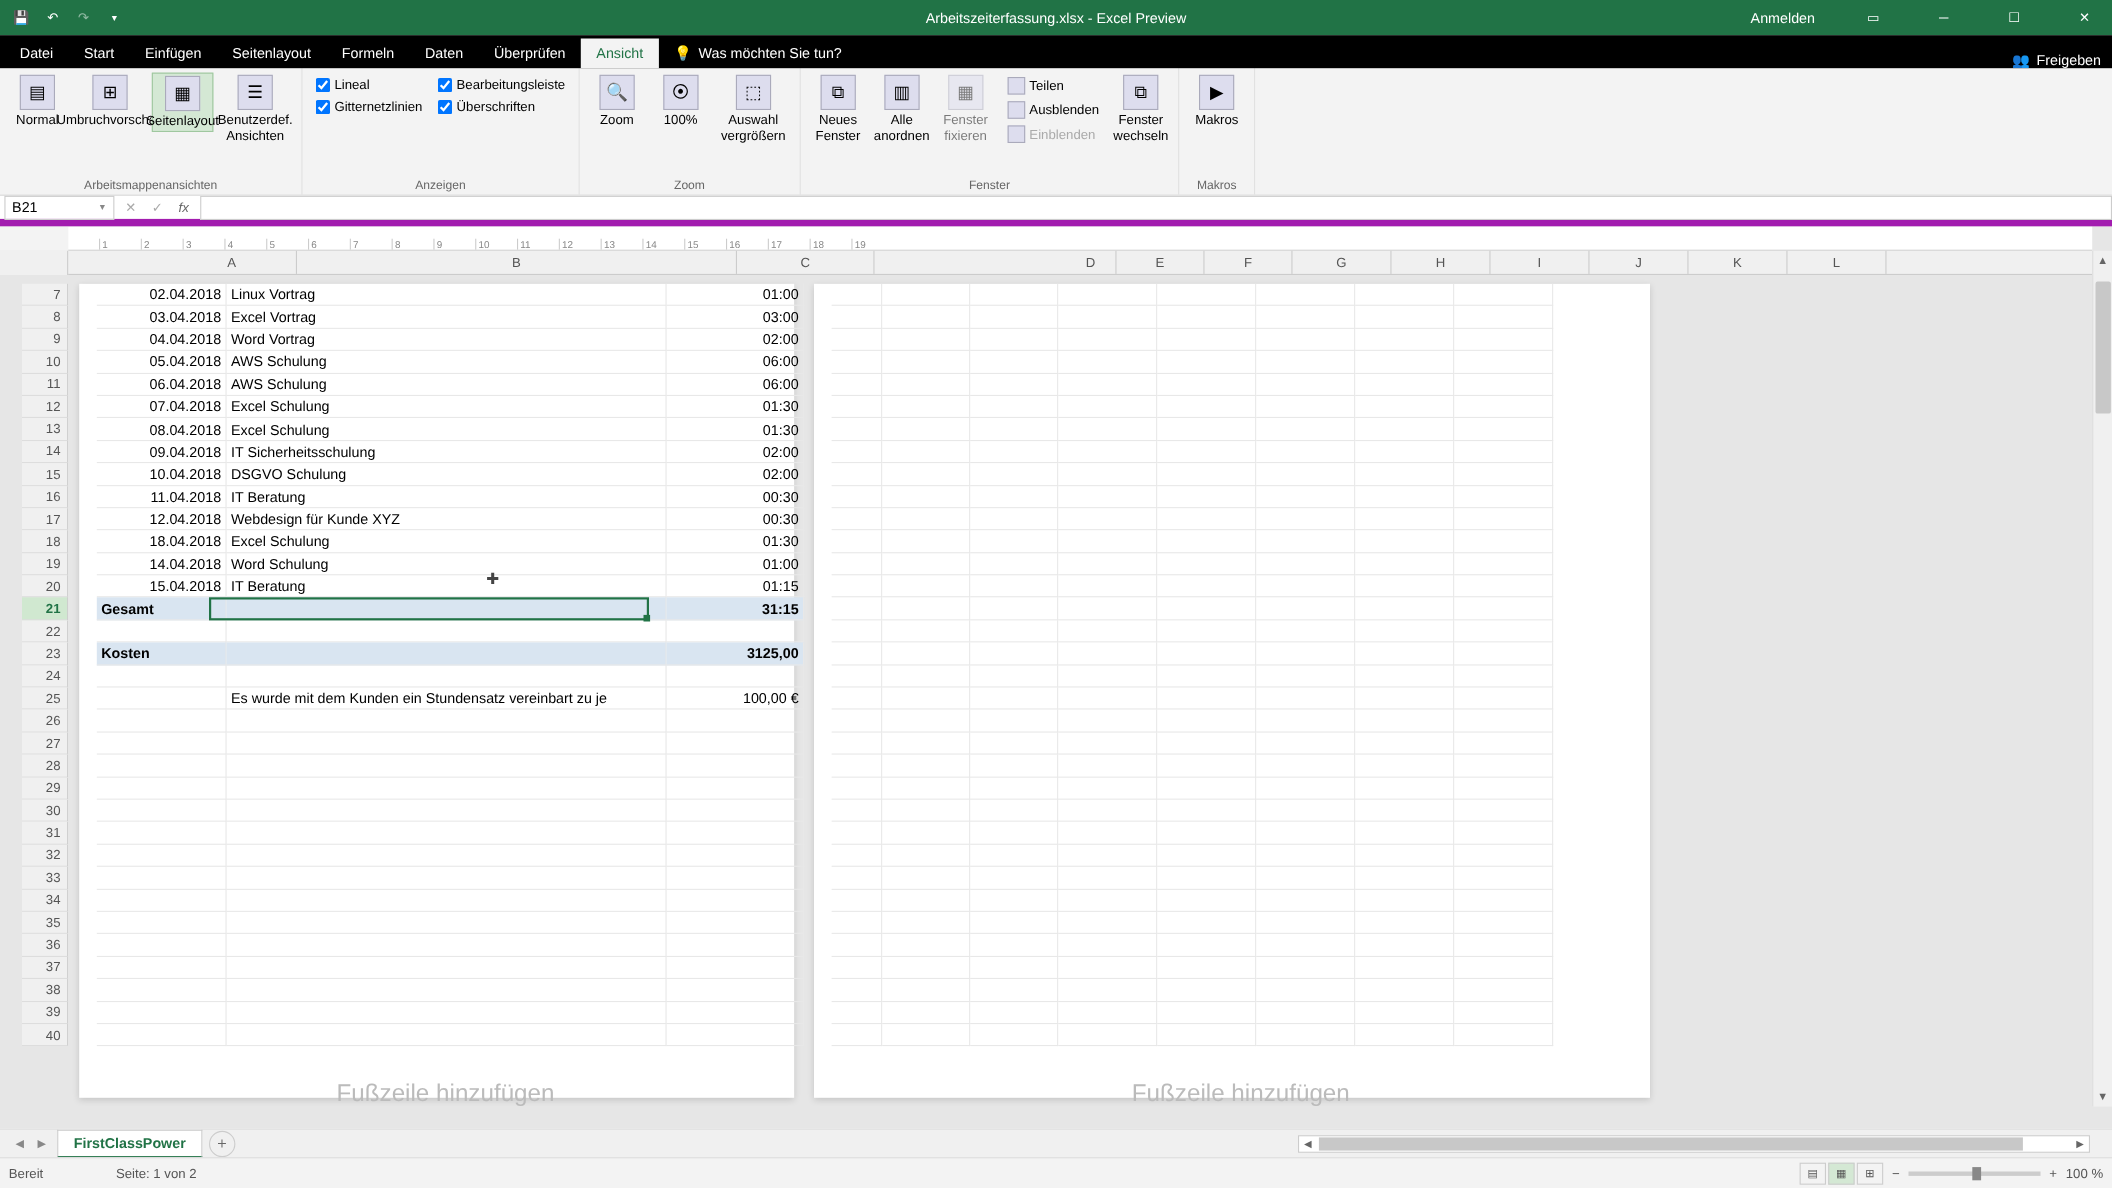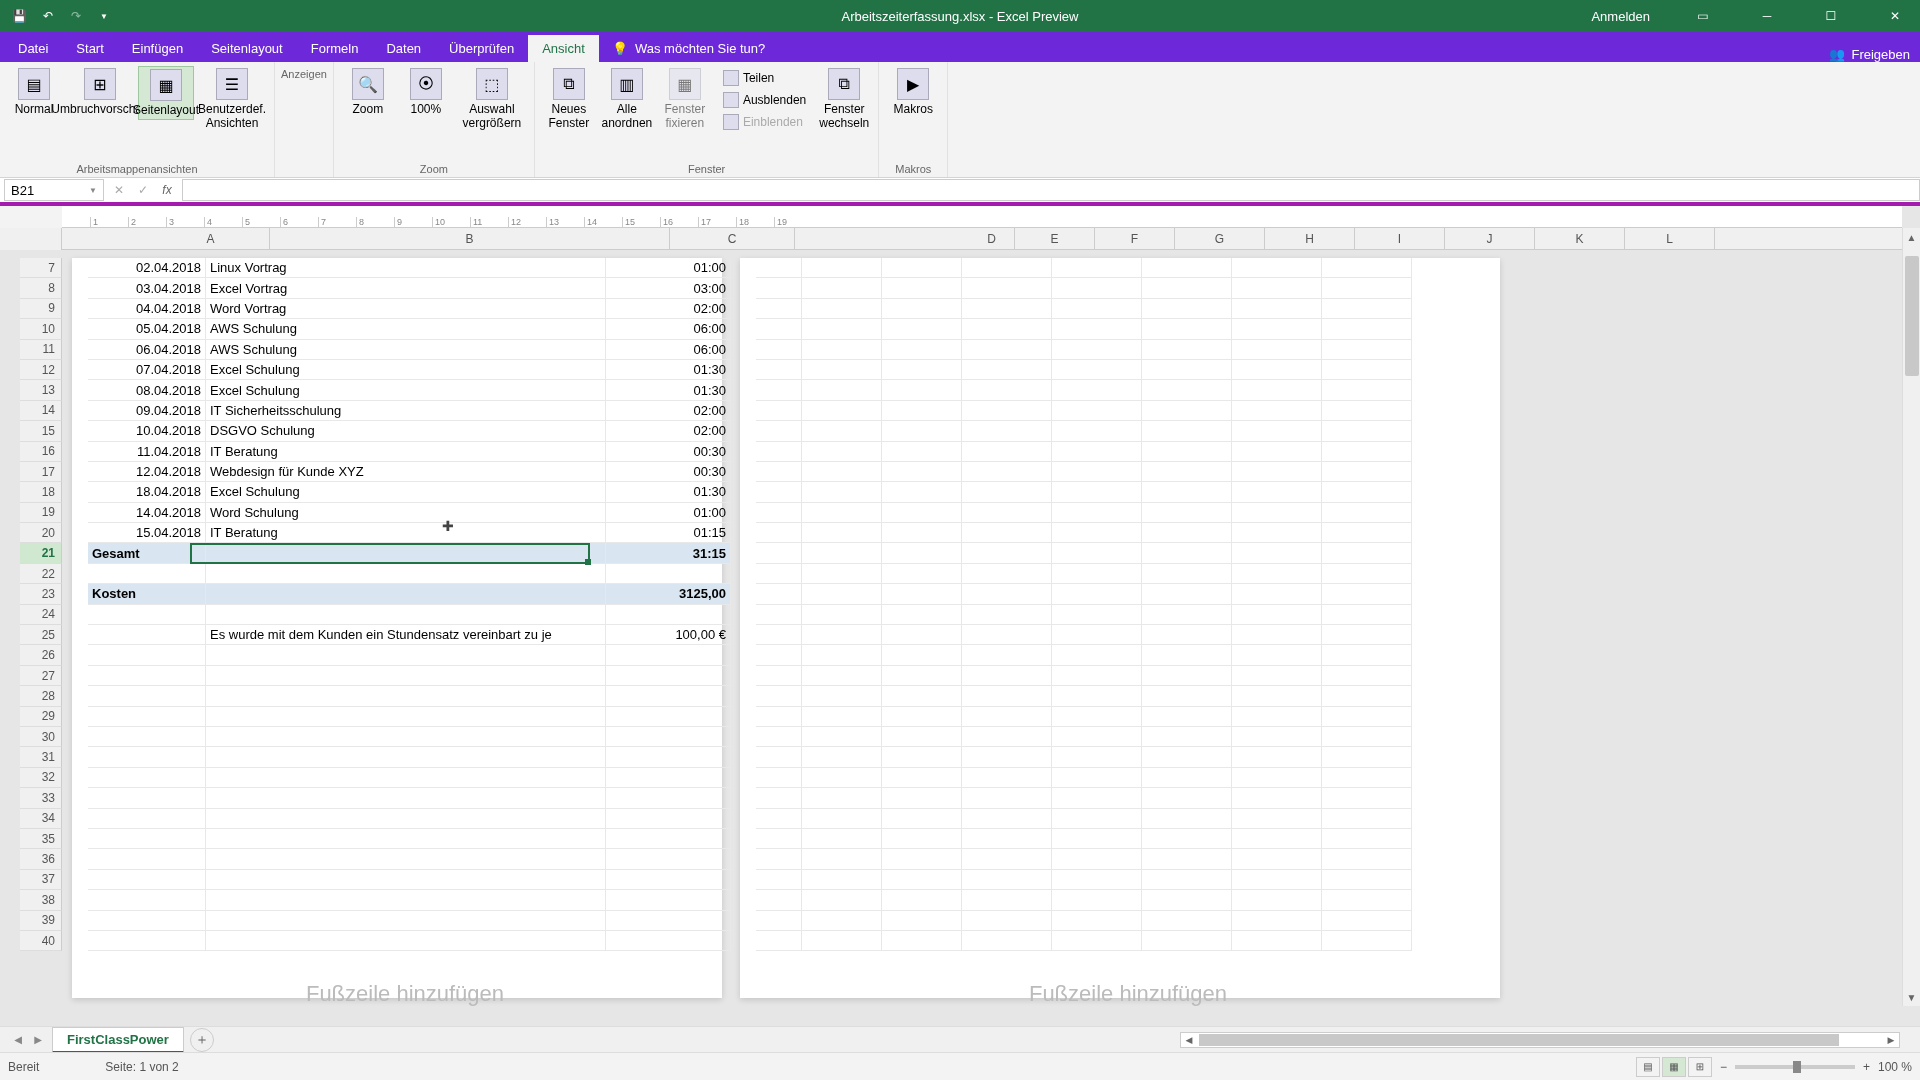--- a/index.html
+++ b/index.html
@@ -8,21 +8,21 @@
 
 .title-bar { height: 32px; background: #217346; color: #fff; display: flex; align-items: center; position: relative; }
 .title-left { display: flex; align-items: center; padding-left: 8px; gap: 4px; }
 .qat-btn { width: 24px; height: 24px; display: flex; align-items: center; justify-content: center; color: #fff; font-size: 12px; }
 .title-center { position: absolute; left: 50%; transform: translateX(-50%); font-size: 13px; }
 .title-right { margin-left: auto; display: flex; align-items: center; gap: 18px; padding-right: 2px; }
 .title-right span { padding: 0 12px; font-size: 13px; }
 .win-btn { width: 46px; height: 32px; display: flex; align-items: center; justify-content: center; font-size: 12px; }
 
 
-.ribbon-tabs { height: 30px; background: #6d28d9; display: flex; align-items: flex-end; padding-left: 4px; position: relative; }
+.ribbon-tabs { height: 30px; background: #000000; display: flex; align-items: flex-end; padding-left: 4px; position: relative; }
 .ribbon-tab { padding: 6px 14px; font-size: 13px; color: #fff; cursor: pointer; }
 .ribbon-tab.active { background: #f3f3f3; color: #217346; }
 .tell-me { display: flex; align-items: center; padding: 6px 14px; color: #fff; font-size: 13px; gap: 6px; }
 .ribbon-tabs-right { margin-left: auto; display: flex; align-items: center; padding-right: 10px; color: #fff; font-size: 13px; gap: 6px; }
 
 
 .ribbon { height: 116px; background: #f3f3f3; border-bottom: 1px solid #d4d4d4; display: flex; }
 .rgroup { display: flex; flex-direction: column; border-right: 1px solid #e1e1e1; padding: 4px 6px 0 6px; }
 .rgroup-body { flex: 1; display: flex; align-items: flex-start; gap: 2px; }
 .rgroup-label { font-size: 11px; color: #666; text-align: center; padding: 2px 0; }
@@ -32,21 +32,21 @@
 .big-icon { width: 32px; height: 32px; background: #dde; border: 1px solid #aab; margin-bottom: 2px; display: flex; align-items: center; justify-content: center; font-size: 16px; }
 .chk-stack { display: flex; flex-direction: column; gap: 6px; padding: 4px 6px; font-size: 12px; }
 .chk { display: flex; align-items: center; gap: 4px; }
 .chk input { width: 13px; height: 13px; }
 .small-stack { display: flex; flex-direction: column; gap: 2px; padding: 2px 4px; font-size: 12px; }
 .small-btn { display: flex; align-items: center; gap: 4px; padding: 2px 4px; cursor: pointer; }
 .small-btn.disabled { color: #aaa; }
 .small-icon { width: 16px; height: 16px; background: #dde; border: 1px solid #aab; display: inline-block; }
 
 
-.formula-bar { height: 28px; border-bottom: 4px solid #a21caf; display: flex; align-items: center; background: #fff; }
+.formula-bar { height: 28px; border-bottom: 7px solid #a21caf; display: flex; align-items: center; background: #fff; }
 .name-box { width: 100px; height: 22px; border: 1px solid #ccc; margin-left: 4px; padding: 0 6px; font-size: 13px; display: flex; align-items: center; justify-content: space-between; }
 .name-box .dd { font-size: 8px; color: #888; }
 .fb-btns { display: flex; gap: 2px; margin: 0 4px; }
 .fb-btn { width: 22px; height: 22px; display: flex; align-items: center; justify-content: center; color: #aaa; font-size: 12px; }
 .fx { font-style: italic; color: #666; }
 .formula-input { flex: 1; height: 22px; border: 1px solid #ccc; padding: 0 4px; font-size: 13px; }
 
 
 .work-area { position: absolute; top: 206px; bottom: 54px; left: 0; right: 0; background: #e6e6e6; overflow: hidden; }
 .ruler-h { position: absolute; top: 0; left: 62px; right: 18px; height: 22px; background: #fff; border-bottom: 1px solid #ccc; font-size: 9px; color: #888; display: flex; align-items: flex-end; padding-left: 28px; }
@@ -156,20 +156,42 @@
           <span>Seitenlayout</span>
         </div>
       <div class="big-btn">
           <div class="big-icon">☰</div>
           <span>Benutzerdef. Ansichten</span>
         </div>
     </div>
     <div class="rgroup-label">Arbeitsmappenansichten</div>
   </div>
   <div class="rgroup">
+    <div class="rgroup-body">
+      <div class="chk-stack">
+        <label class="chk">
+            <input type="checkbox" checked="" style="">
+            <span>Lineal</span>
+          </label>
+        <label class="chk">
+            <input type="checkbox" checked="" style="">
+            <span>Gitternetzlinien</span>
+          </label>
+      </div>
+      <div class="chk-stack">
+        <label class="chk">
+            <input type="checkbox" checked="" style="">
+            <span>Bearbeitungsleiste</span>
+          </label>
+        <label class="chk">
+            <input type="checkbox" checked="" style="">
+            <span>Überschriften</span>
+          </label>
+      </div>
+    </div>
     <div class="rgroup-label">Anzeigen</div>
   </div>
   <div class="rgroup">
     <div class="rgroup-body">
       <div class="big-btn narrow">
           <div class="big-icon">🔍</div>
           <span>Zoom</span>
         </div>
       <div class="big-btn narrow">
           <div class="big-icon">⦿</div>

